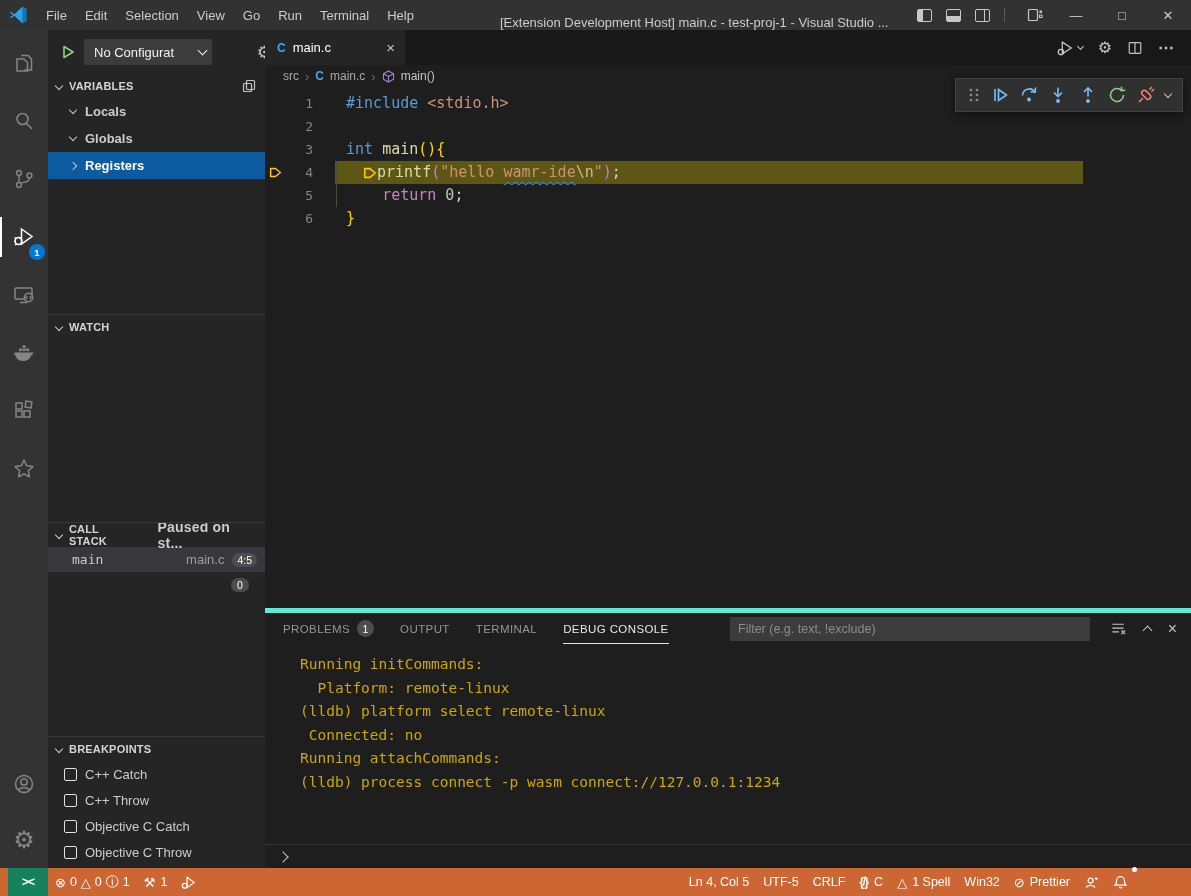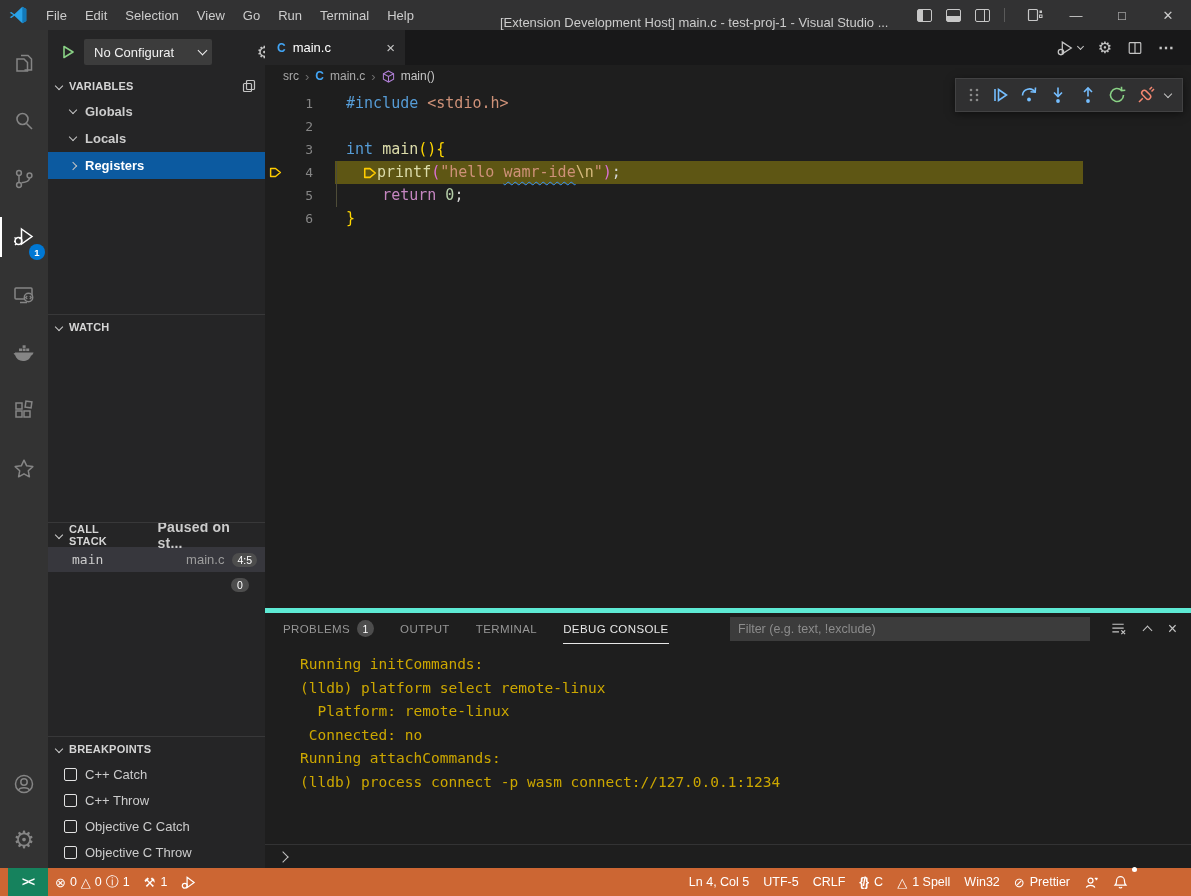--- a/index.html
+++ b/index.html
@@ -249,25 +249,25 @@
         <div class="sec-head">
           <span class="chev down"></span>
           <span>VARIABLES</span>
           <svg class="sec-action" width="16" height="16" viewBox="0 0 16 16" fill="none" stroke="#c5c5c5" stroke-width="1.2">
             <rect x="5.5" y="2.5" width="8" height="9" rx="1"></rect>
               <rect x="2.5" y="5.5" width="8" height="8" rx="1"></rect>
           </svg>
         </div>
         <div class="tree-row">
           <span class="chev down"></span>
+          <span>Locals</span>
+        </div>
+        <div class="tree-row">
+          <span class="chev down"></span>
           <span>Globals</span>
-        </div>
-        <div class="tree-row">
-          <span class="chev down"></span>
-          <span>Locals</span>
         </div>
         <div class="tree-row selected">
           <span class="chev right"></span>
           <span>Registers</span>
         </div>
       </div>
 
       <div class="section watch-section">
         <div class="sec-head">
           <span class="chev down"></span>
@@ -465,22 +465,22 @@
               <path d="M2.5 4.5 h12 M2.5 8.5 h12 M2.5 12.5 h7"></path>
                 <path d="M12 11 l4 4 M16 11 l-4 4"></path>
             </svg>
             <span class="chev up" style="color:#c5c5c5"></span>
             <span style="font-size:16px">×</span>
           </div>
         </div>
         <div class="panel-content">
           <div id="console-lines">
               <div class="console-line">Running initCommands:</div>
+              <div class="console-line">  Platform: remote-linux</div>
               <div class="console-line">(lldb) platform select remote-linux</div>
-              <div class="console-line">  Platform: remote-linux</div>
               <div class="console-line"> Connected: no</div>
               <div class="console-line">Running attachCommands:</div>
               <div class="console-line">(lldb) process connect -p wasm connect://127.0.0.1:1234</div>
             </div>
         </div>
         <div class="console-input">
           <span class="chev right" style="color:#c5c5c5;width:8px;height:8px"></span>
         </div>
       </div>
     </div>

